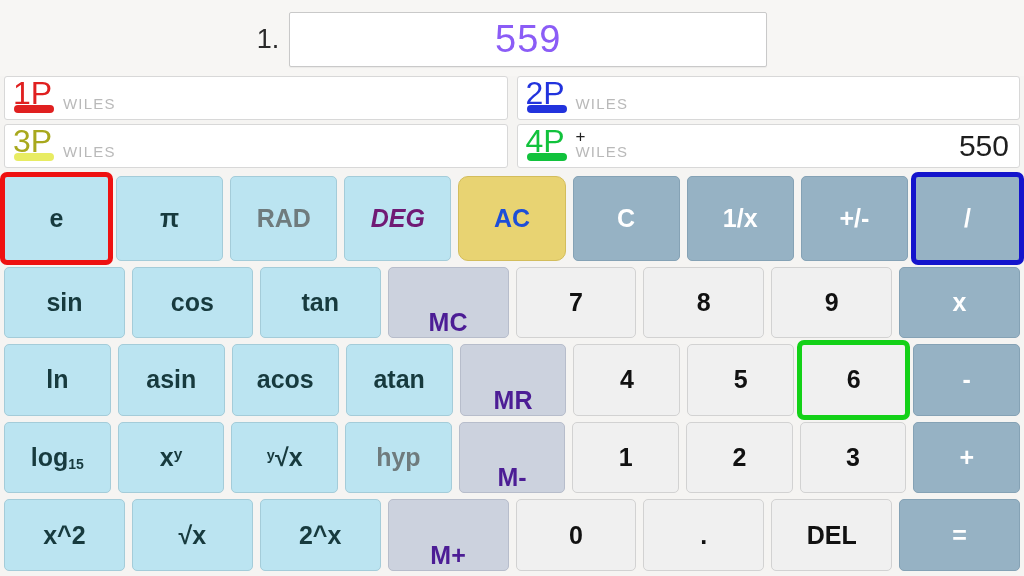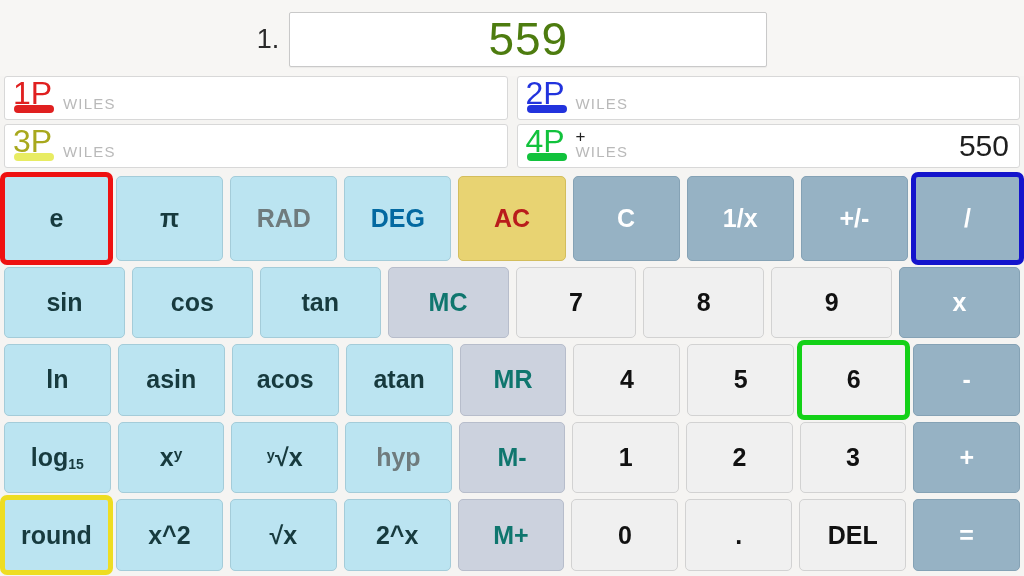--- a/index.html
+++ b/index.html
@@ -42,22 +42,22 @@
     height: 55px;
     background: #ffffff;
     border: 1px solid #c9c9c9;
     border-radius: 2px;
     display: flex;
     align-items: center;
     justify-content: center;
     box-shadow: 0 1px 1px rgba(0,0,0,0.05);
   }
   .display-value {
-    font-size: 46px;
-    color: #4d7c0f;
+    font-size: 38px;
+    color: #8b5cf6;
     font-family: "Liberation Sans", sans-serif;
     font-weight: 400;
     letter-spacing: 1px;
   }
 
   
   .players {
     flex: none;
     padding: 0 4px;
   }
@@ -151,23 +151,23 @@
     font-size: 25px;
     font-weight: 700;
     border: 1px solid #b7c9d1;
     user-select: none;
     position: relative;
   }
 
   
   .key.fn       { background: #bbe4f1; color: #173a3e; border-color: #a4ccd9; }
   .key.fn-muted { background: #bbe4f1; color: #6f7b7d; border-color: #a4ccd9; font-weight: 700; }
-  .key.fn-deg   { background: #bbe4f1; color: #0369a1; border-color: #a4ccd9; }
-  .key.ac       { background: #e8d372; color: #b91c1c; border-color: #d3bd5c; }
-  .key.mem      { background: #ccd2de; color: #0f766e; border-color: #b7bdcb; }
+  .key.fn-deg   { background: #bbe4f1; color: #701a75; border-color: #a4ccd9; font-style: italic; }
+  .key.ac       { background: #e8d372; color: #1d4ed8; border-color: #d3bd5c; border-radius: 10px; }
+  .key.mem      { background: #ccd2de; color: #4c1d95; border-color: #b7bdcb; align-items: flex-end; }
   .key.num      { background: #f0f0f0; color: #111111; border-color: #d2d2d2; font-weight: 700; }
   .key.op       { background: #96b2c4; color: #ffffff; border-color: #85a2b5; font-weight: 700; }
 
   
   .key.hl { border-width: 0; }
   .key.hl::after {
     content: "";
     position: absolute;
     inset: -4px;
     border-radius: 7px;
@@ -336,23 +336,20 @@
           <span>2</span>
         </div>
         <div class="key num">
           <span>3</span>
         </div>
         <div class="key op">
           <span>+</span>
         </div>
       </div>
       <div class="key-row">
-        <div class="key fn hl" style="--hl: #eedd22;">
-          <span>round</span>
-        </div>
         <div class="key fn">
           <span>x^2</span>
         </div>
         <div class="key fn">
           <span>√x</span>
         </div>
         <div class="key fn">
           <span>2^x</span>
         </div>
         <div class="key mem">

